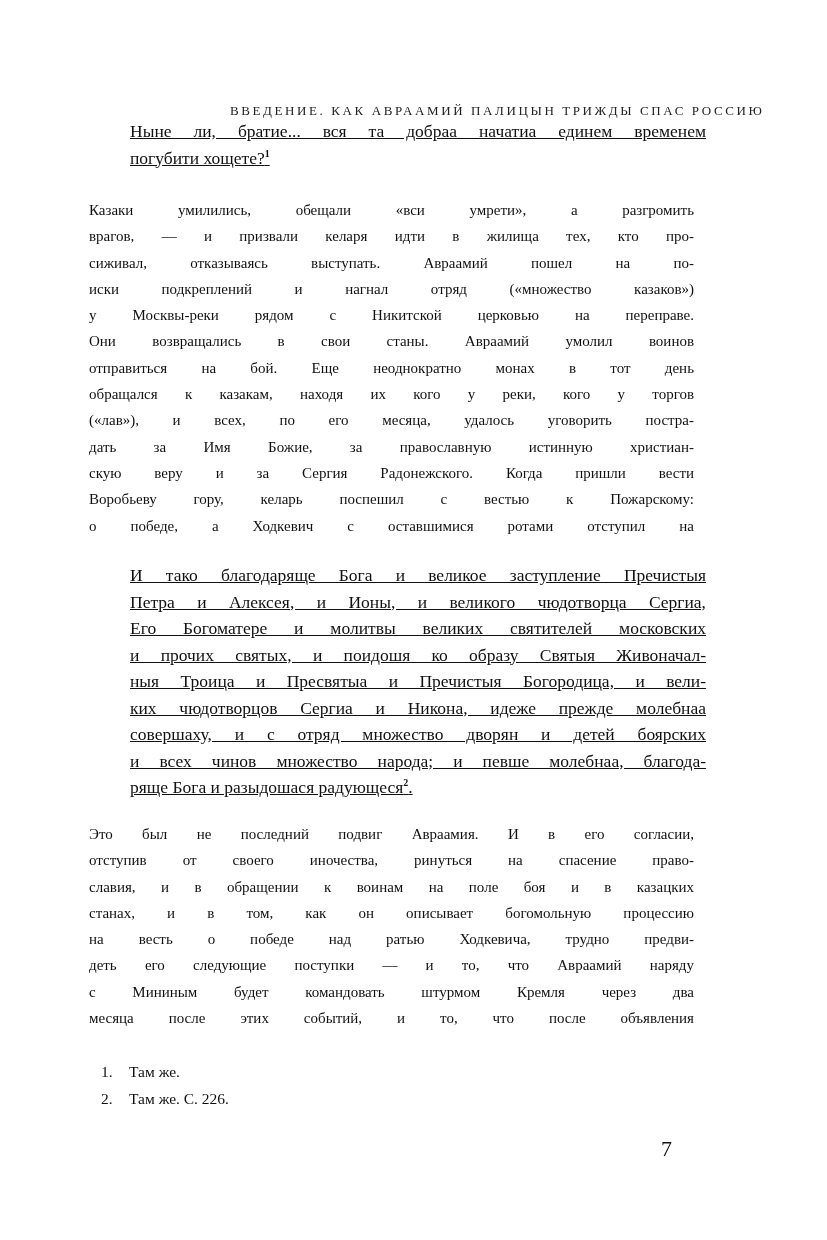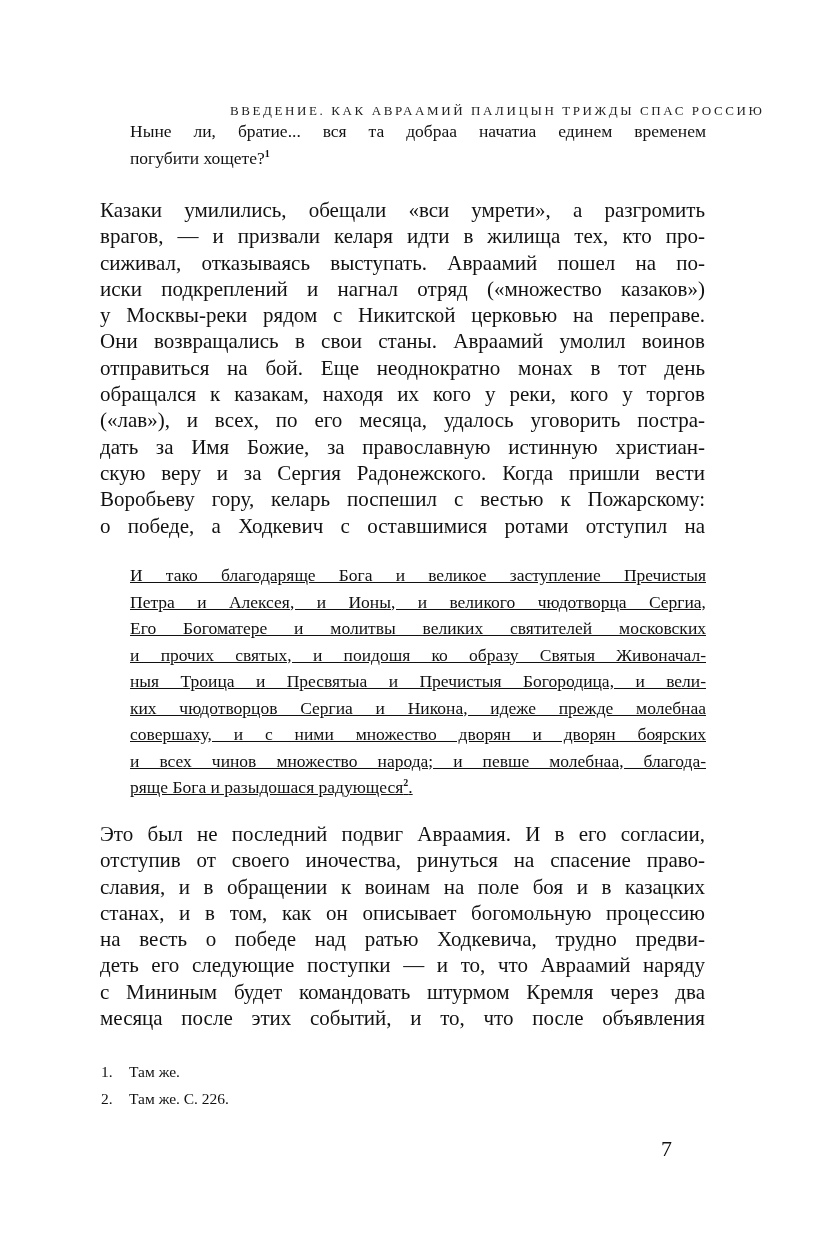--- a/index.html
+++ b/index.html
@@ -36,27 +36,27 @@
     }
     .quote .line, .body .line {
       display: block;
       text-align: justify;
       text-align-last: justify;
       white-space: nowrap;
     }
     .quote .line.last, .body .line.last {
       text-align-last: left;
     }
-    .quote1 { top: 118px; }
+    .quote1 { top: 118px; text-decoration: underline; }
     .quote2 { top: 562px; text-decoration: underline; }
     .body {
       position: absolute;
-      left: 100px;
+      left: 89px;
       width: 605px;
-      font-size: 21px;
+      font-size: 15px;
       line-height: 26.3px;
     }
     .para1 { top: 197px; }
     .para2 { top: 821px; }
     sup {
       font-size: 10px;
       line-height: 0;
       vertical-align: 7px;
       font-weight: bold;
     }
@@ -106,21 +106,21 @@
   <span class="line">о победе, а Ходкевич с оставшимися ротами отступил на</span>
 </div>
 
 <div class="quote quote2">
   <span class="line">И тако благодаряще Бога и великое заступление Пречистыя</span>
   <span class="line">Петра и Алексея, и Ионы, и великого чюдотворца Сергиа,</span>
   <span class="line">Его Богоматере и молитвы великих святителей московских</span>
   <span class="line">и прочих святых, и поидошя ко образу Святыя Живоначал-</span>
   <span class="line">ныя Троица и Пресвятыа и Пречистыя Богородица, и вели-</span>
   <span class="line">ких чюдотворцов Сергиа и Никона, идеже прежде молебнаа</span>
-  <span class="line">совершаху, и с ними множество дворян и дворян боярских</span>
+  <span class="line">совершаху, и с отряд множество дворян и детей боярских</span>
   <span class="line">и всех чинов множество народа; и певше молебнаа, благода-</span>
   <span class="line last"><span>ряще Бога и разыдошася радующеся</span><sup>2</sup>.</span>
 </div>
 
 <div class="body para2">
   <span class="line">Это был не последний подвиг Авраамия. И в его согласии,</span>
   <span class="line">отступив от своего иночества, ринуться на спасение право-</span>
   <span class="line">славия, и в обращении к воинам на поле боя и в казацких</span>
   <span class="line">станах, и в том, как он описывает богомольную процессию</span>
   <span class="line">на весть о победе над ратью Ходкевича, трудно предви-</span>

